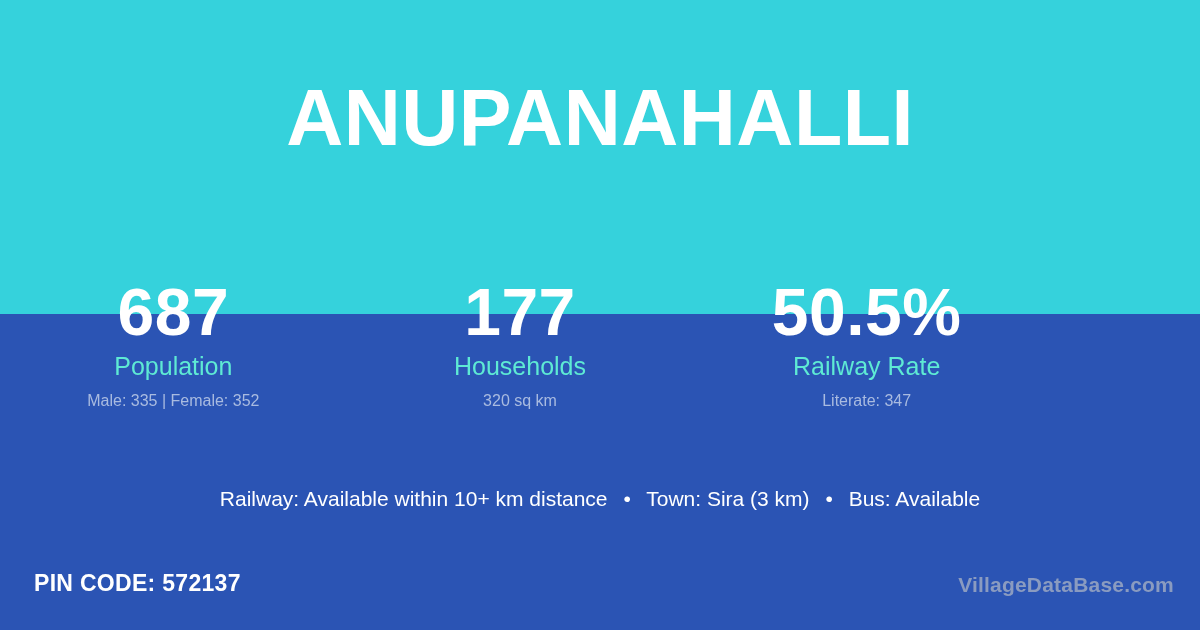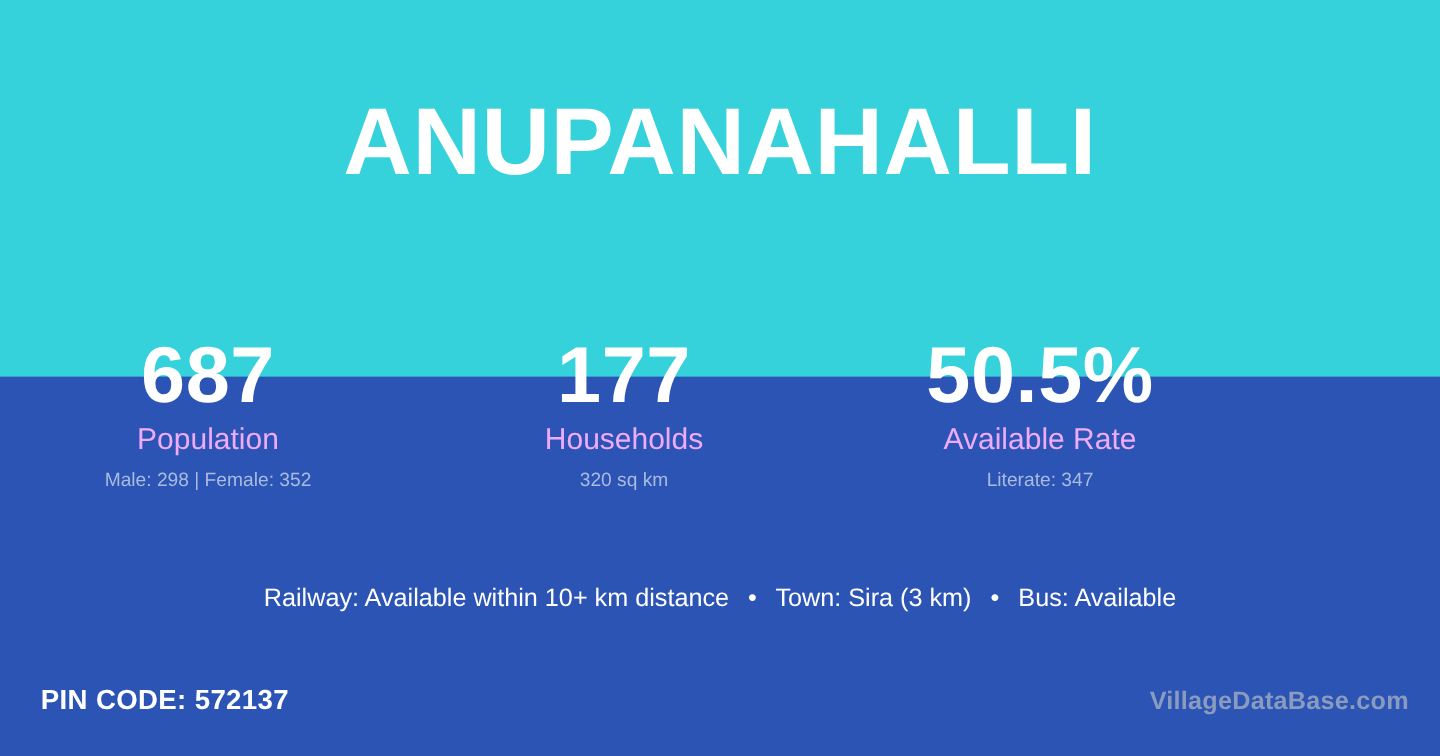--- a/index.html
+++ b/index.html
@@ -81,21 +81,21 @@
     color:#ffffff;
     height:68px;
     letter-spacing:0.5px;
     white-space:nowrap;
   }
   .stat-label {
     margin-top:4px;
     font-size:25px;
     font-weight:normal;
     line-height:1.2;
-    color:#f0abfc;
+    color:#5eead4;
     white-space:nowrap;
   }
   .stat-sub {
     margin-top:10px;
     font-size:16px;
     font-weight:normal;
     line-height:1.2;
     color:#a9bbe0;
     white-space:nowrap;
   }
@@ -155,32 +155,32 @@
 
 <div class="header">
   <div class="village-title">ANUPANAHALLI</div>
 </div>
 
 <div class="stats-row">
 
   <div class="stat-cell">
     <div class="stat-value">687</div>
     <div class="stat-label">Population</div>
-    <div class="stat-sub">Male: 298 | Female: 352</div>
+    <div class="stat-sub">Male: 335 | Female: 352</div>
   </div>
 
   <div class="stat-cell">
     <div class="stat-value">177</div>
     <div class="stat-label">Households</div>
     <div class="stat-sub">320 sq km</div>
   </div>
 
   <div class="stat-cell">
     <div class="stat-value">50.5%</div>
-    <div class="stat-label">Available Rate</div>
+    <div class="stat-label">Railway Rate</div>
     <div class="stat-sub">Literate: 347</div>
   </div>
 
 </div>
 
 <div class="transport-line">
   <span>Railway: Available within 10+ km distance</span>
   <span class="transport-sep">•</span>
   <span>Town: Sira (3 km)</span>
   <span class="transport-sep">•</span>

